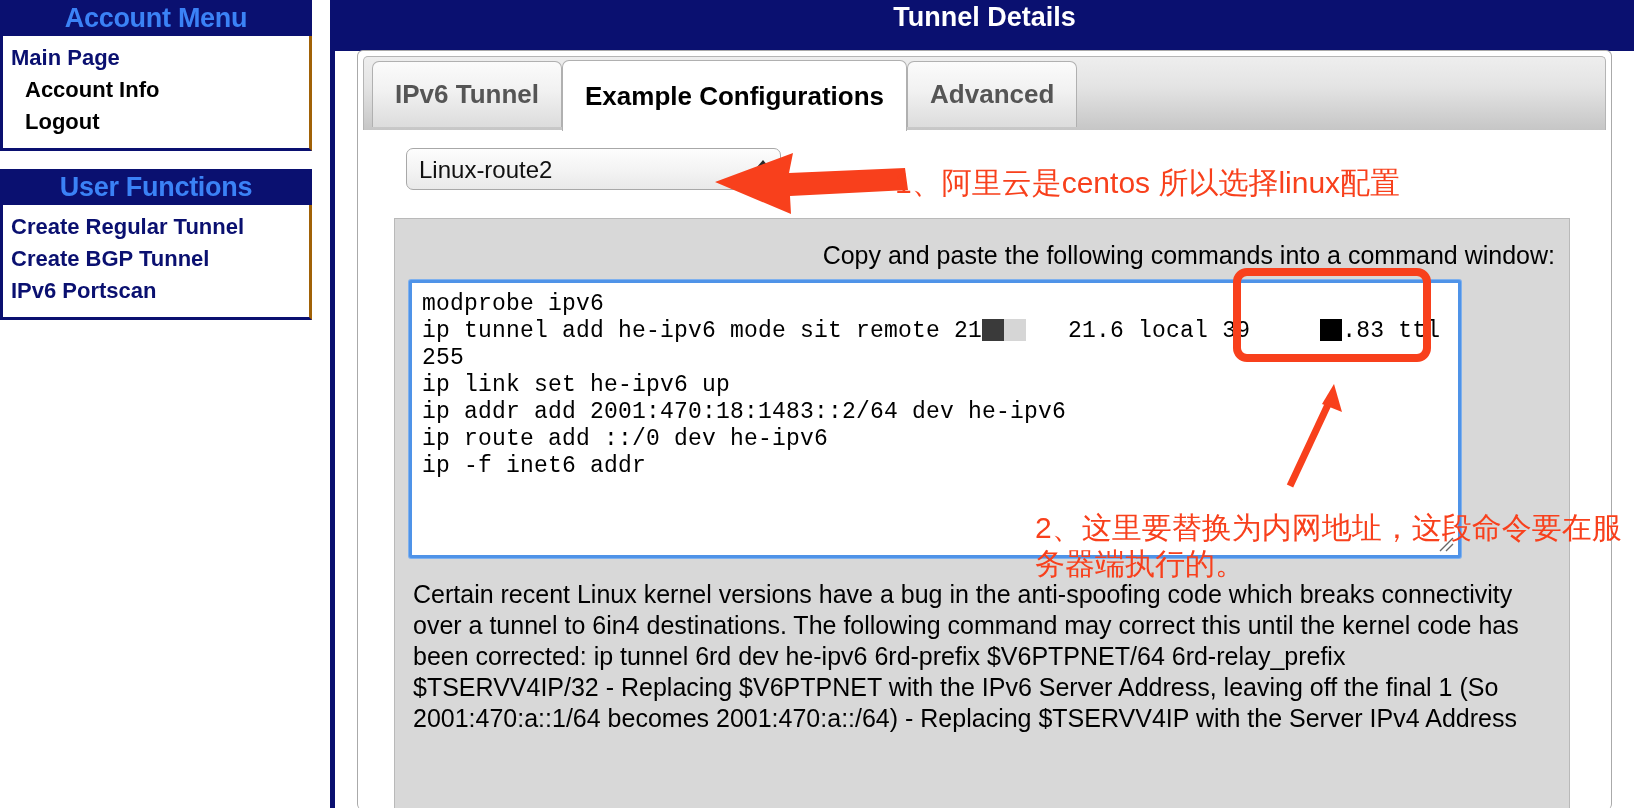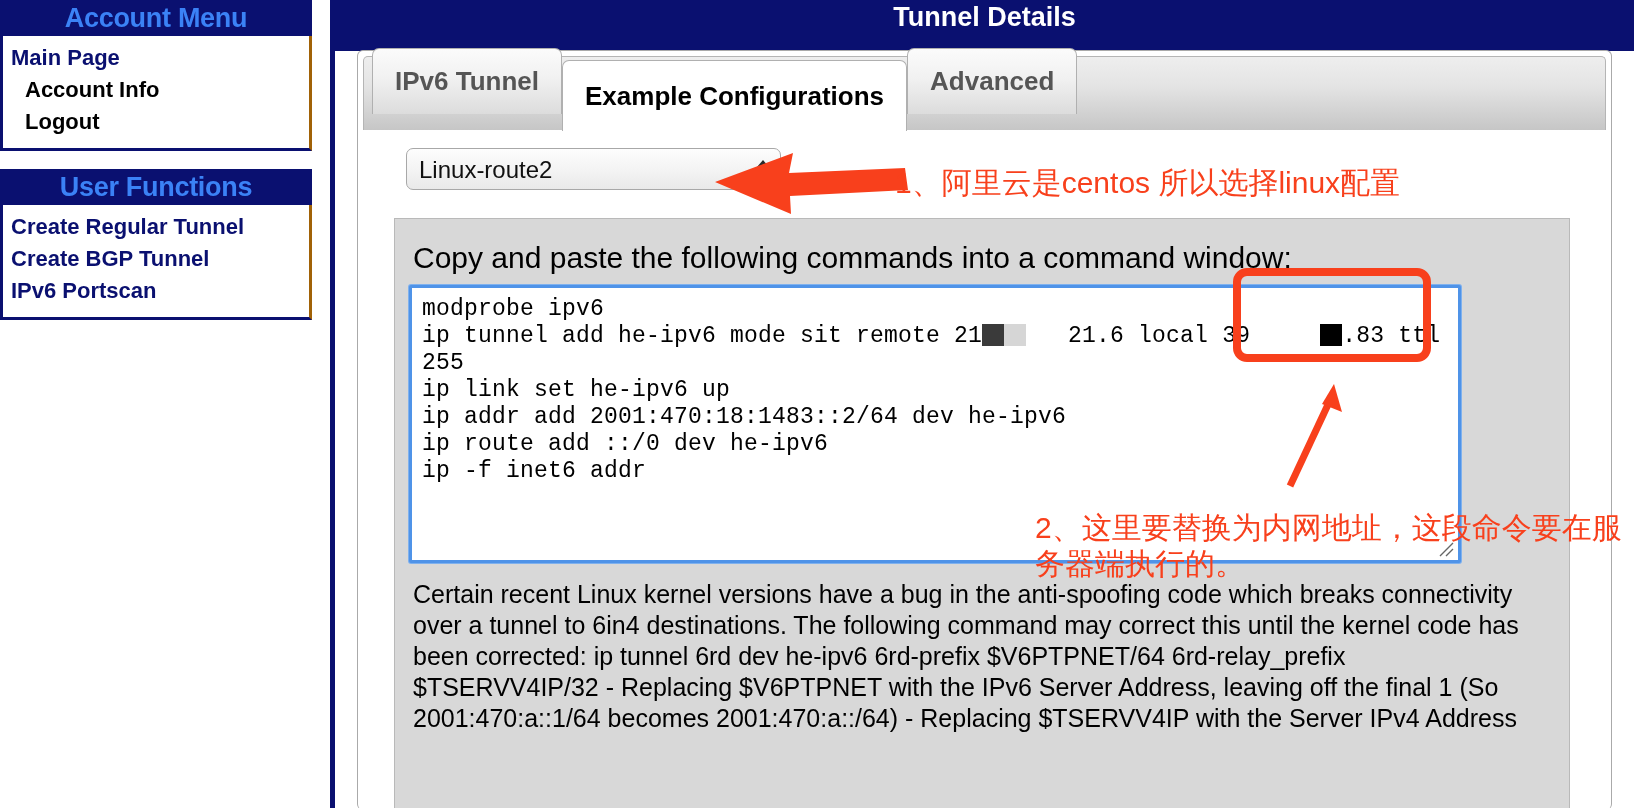--- a/index.html
+++ b/index.html
@@ -106,21 +106,21 @@
     font-weight: bold;
     border: 1px solid #b0b0b0;
     border-bottom: none;
     border-radius: 7px 7px 0 0;
     cursor: pointer;
     white-space: nowrap;
   }
   .tab.inactive {
     background: linear-gradient(to bottom, #fbfbfb 0%, #f1f1f1 45%, #dcdcdc 100%);
     color: #555555;
-    margin-bottom: 16px;
+    margin-bottom: 3px;
   }
   .tab.active {
     background: #ffffff;
     color: #000000;
     height: 71px;
     margin-bottom: -1px;
     position: relative;
     z-index: 3;
   }
 
@@ -173,23 +173,24 @@
   #config-box {
     position: absolute;
     left: 30px; top: 88px;
     width: 1176px;
     height: 592px;
     background: #d8d8d8;
     border: 1px solid #b9b9b9;
     padding: 16px 14px 0 14px;
   }
   #copy-label {
-    font-size: 30px;
+    font-size: 25px;
     color: #000000;
     margin: 6px 0 10px 4px;
+    text-align: right;
   }
   
   #code-area {
     position: relative;
     width: 1052px;
     height: 278px;
     background: #ffffff;
     border: 3px solid #4f93e8;
     border-radius: 2px;
     box-shadow: 0 0 0 1px #7fb1ee;

